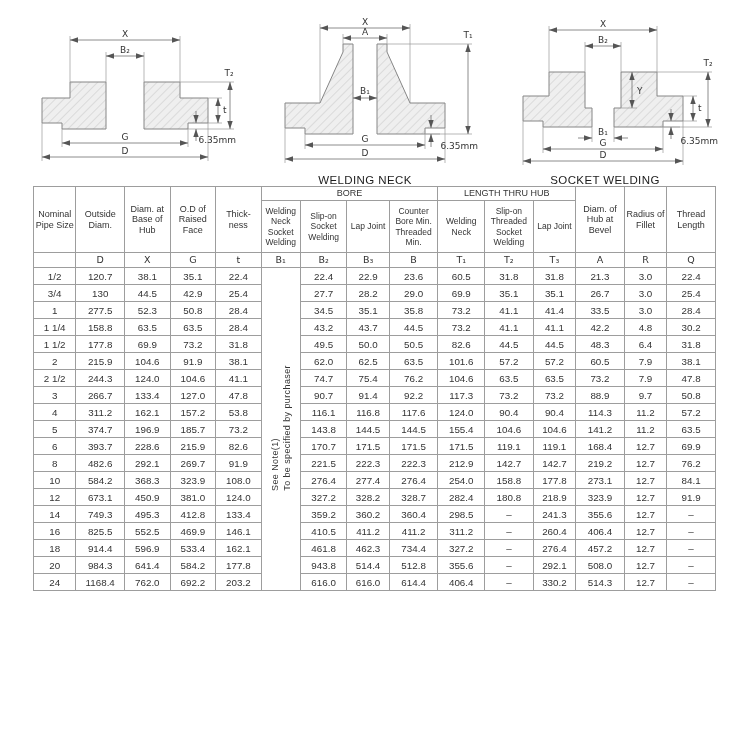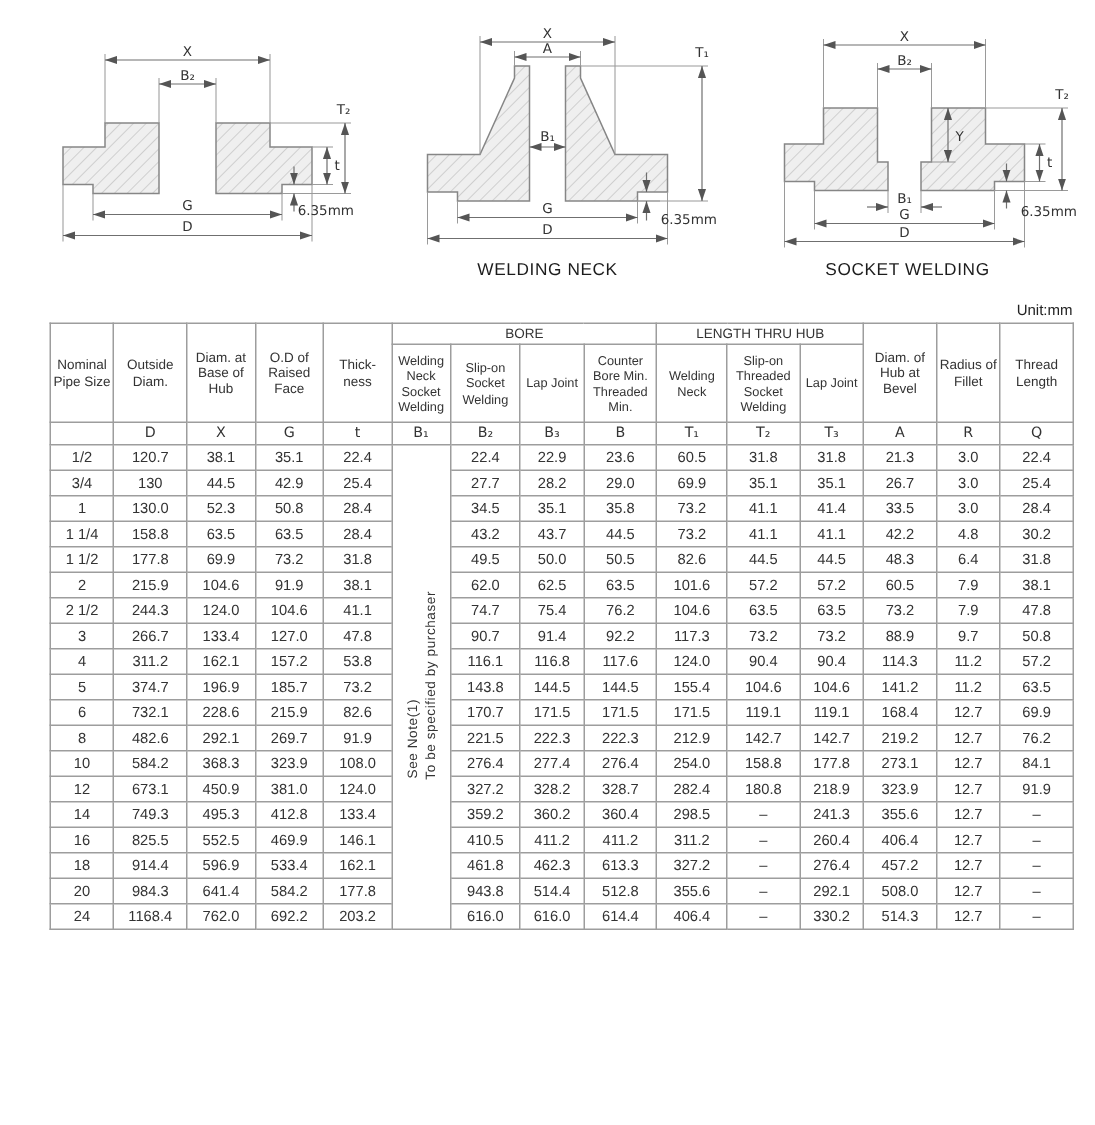--- a/index.html
+++ b/index.html
@@ -177,21 +177,20 @@
         <line class="ext" x1="173" y1="119" x2="190" y2="119"></line>
         <line class="dl" x1="181" y1="101" x2="181" y2="113" marker-end="url(#aR)"></line>
         <line class="dl" x1="181" y1="131" x2="181" y2="119" marker-end="url(#aR)"></line>
         <text class="dim" x="228" y="136" text-anchor="end">6.35mm</text>
       </svg>
       <div class="caption">SOCKET WELDING</div>
     </div>
   </div>
 
 
-  <div class="unit">Unit:mm</div>
 
   <div class="table-wrap">
     <table>
       <colgroup>
         <col style="width:40px">
           <col style="width:46px">
           <col style="width:43px">
           <col style="width:43px">
           <col style="width:43px">
         <col style="width:37px">
@@ -274,21 +273,21 @@
             <td>29.0</td>
             <td>69.9</td>
             <td>35.1</td>
             <td>35.1</td>
             <td>26.7</td>
             <td>3.0</td>
             <td>25.4</td>
           </tr>
           <tr>
             <td>1</td>
-            <td>130.0</td>
+            <td>277.5</td>
             <td>52.3</td>
             <td>50.8</td>
             <td>28.4</td>
             <td>34.5</td>
             <td>35.1</td>
             <td>35.8</td>
             <td>73.2</td>
             <td>41.1</td>
             <td>41.4</td>
             <td>33.5</td>
@@ -402,21 +401,21 @@
             <td>144.5</td>
             <td>155.4</td>
             <td>104.6</td>
             <td>104.6</td>
             <td>141.2</td>
             <td>11.2</td>
             <td>63.5</td>
           </tr>
           <tr>
             <td>6</td>
-            <td>732.1</td>
+            <td>393.7</td>
             <td>228.6</td>
             <td>215.9</td>
             <td>82.6</td>
             <td>170.7</td>
             <td>171.5</td>
             <td>171.5</td>
             <td>171.5</td>
             <td>119.1</td>
             <td>119.1</td>
             <td>168.4</td>
@@ -504,21 +503,21 @@
             <td>–</td>
           </tr>
           <tr>
             <td>18</td>
             <td>914.4</td>
             <td>596.9</td>
             <td>533.4</td>
             <td>162.1</td>
             <td>461.8</td>
             <td>462.3</td>
-            <td>613.3</td>
+            <td>734.4</td>
             <td>327.2</td>
             <td>–</td>
             <td>276.4</td>
             <td>457.2</td>
             <td>12.7</td>
             <td>–</td>
           </tr>
           <tr>
             <td>20</td>
             <td>984.3</td>

